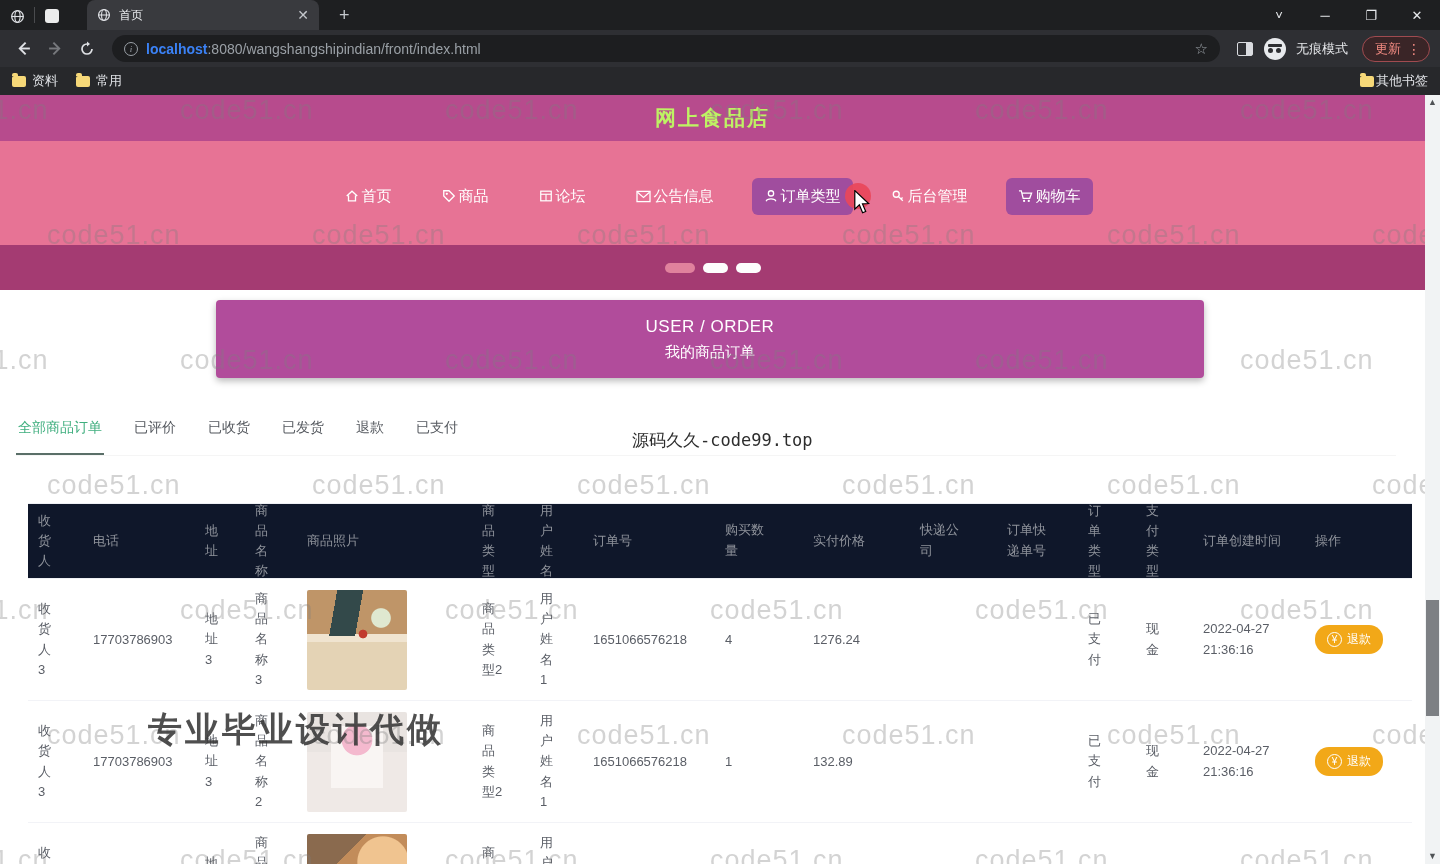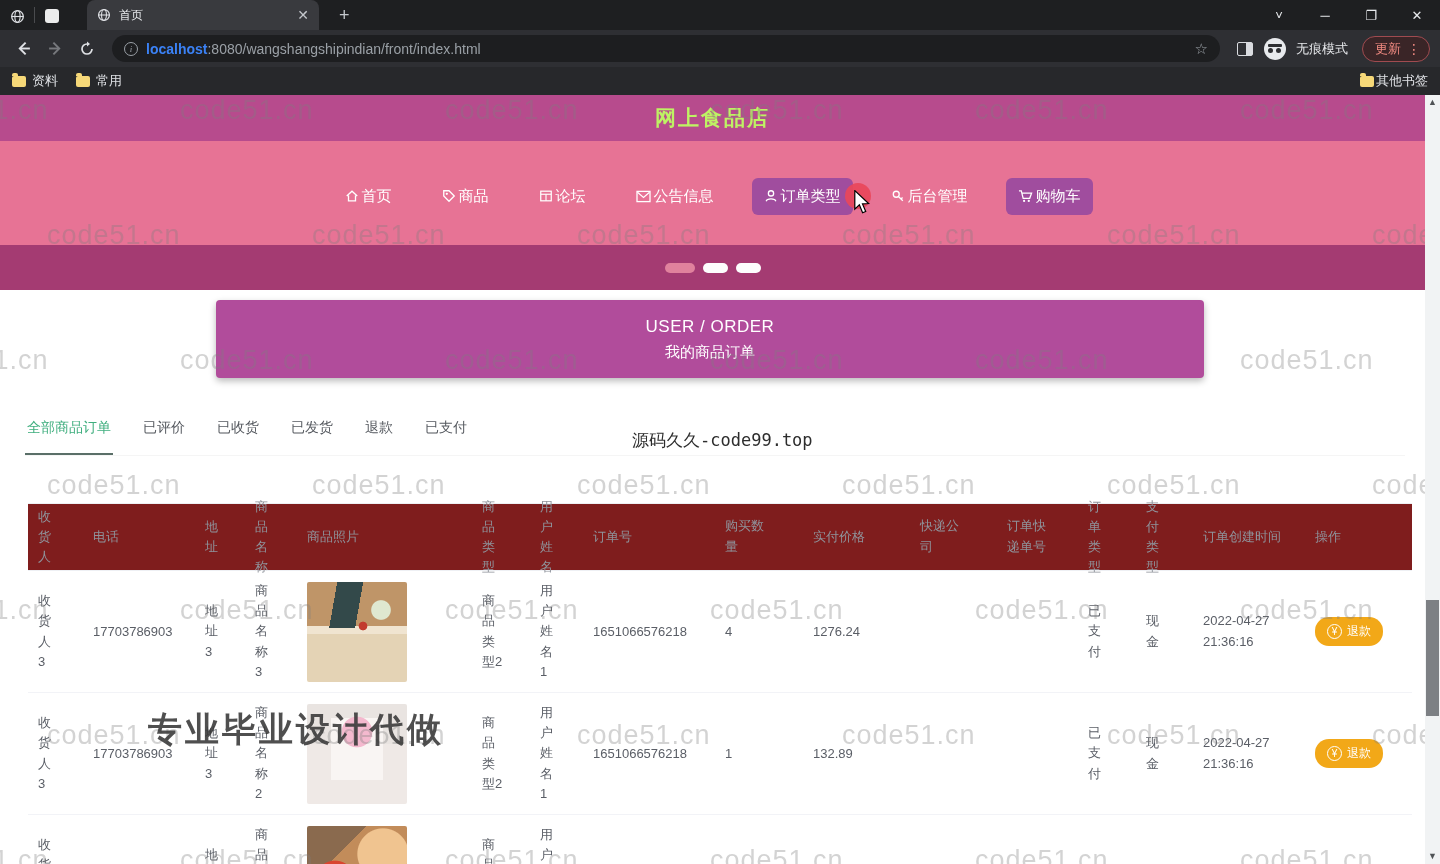--- a/index.html
+++ b/index.html
@@ -63,31 +63,31 @@
     display:flex; align-items:center; justify-content:center; gap:8px; }
   .dot { height:10px; border-radius:5px; }
   .dot.active { width:30px; background:#e0829d; }
   .dot.idle { width:25px; background:#fdfdfd; }
 
   .banner { position:absolute; top:205px; left:216px; width:988px; height:78px; background:#b14c9b; border-radius:4px;
     box-shadow:0 3px 7px rgba(0,0,0,.28); display:flex; flex-direction:column; align-items:center; justify-content:center; gap:6px; }
   .banner-l1 { color:#fff; font-size:17px; letter-spacing:.5px; }
   .banner-l2 { color:#fff; font-size:15px; }
 
-  .tabs { position:absolute; top:318px; left:25px; display:flex; gap:28px; border-bottom:1px solid rgba(0,0,0,.04); width:1380px; }
+  .tabs { position:absolute; top:318px; left:16px; display:flex; gap:28px; border-bottom:1px solid rgba(0,0,0,.04); width:1380px; }
   .tab-item { font-size:14px; color:#55595f; padding:6px 2px 16px; }
   .tab-item.active { color:#3fae7e; border-bottom:2px solid #5a6f68; }
 
   .brand-wm { position:absolute; top:334px; left:632px; font-size:17px; color:#2d2d2d;
     font-family:"DejaVu Sans Mono","DejaVu Sans",monospace; }
 
   
   .table { position:absolute; top:408px; left:28px; width:1384px; }
   .trow { display:flex; align-items:center; width:100%; }
-  .thead { background:#7f1d1d; border-top:1px solid #eef0f4; border-bottom:1px solid #eef0f4; height:68px; }
+  .thead { background:#0f172a; border-top:1px solid #eef0f4; border-bottom:1px solid #eef0f4; height:76px; }
   .tbody-row { height:122px; border-bottom:1px solid #f2f3f7; }
   .cell { padding-left:10px; font-size:13px; color:#5a5e66; display:flex; align-items:center; }
   .thead .cell { color:#8f939b; }
   .vtext { display:inline-block; width:16px; word-break:break-all; line-height:1.55; }
   .vtext-wide { display:inline-block; width:21px; word-break:break-all; line-height:1.55; }
   .hw48 { display:inline-block; width:48px; line-height:1.6; }
   .hw76 { display:inline-block; width:78px; line-height:1.6; }
   .c-receiver { width:55px; } .c-phone { width:112px; } .c-address { width:50px; } .c-pname { width:52px; }
   .c-photo { width:175px; } .c-ptype { width:58px; } .c-uname { width:53px; } .c-orderno { width:132px; }
   .c-qty { width:88px; } .c-price { width:107px; } .c-courier { width:87px; } .c-tracking { width:81px; }

